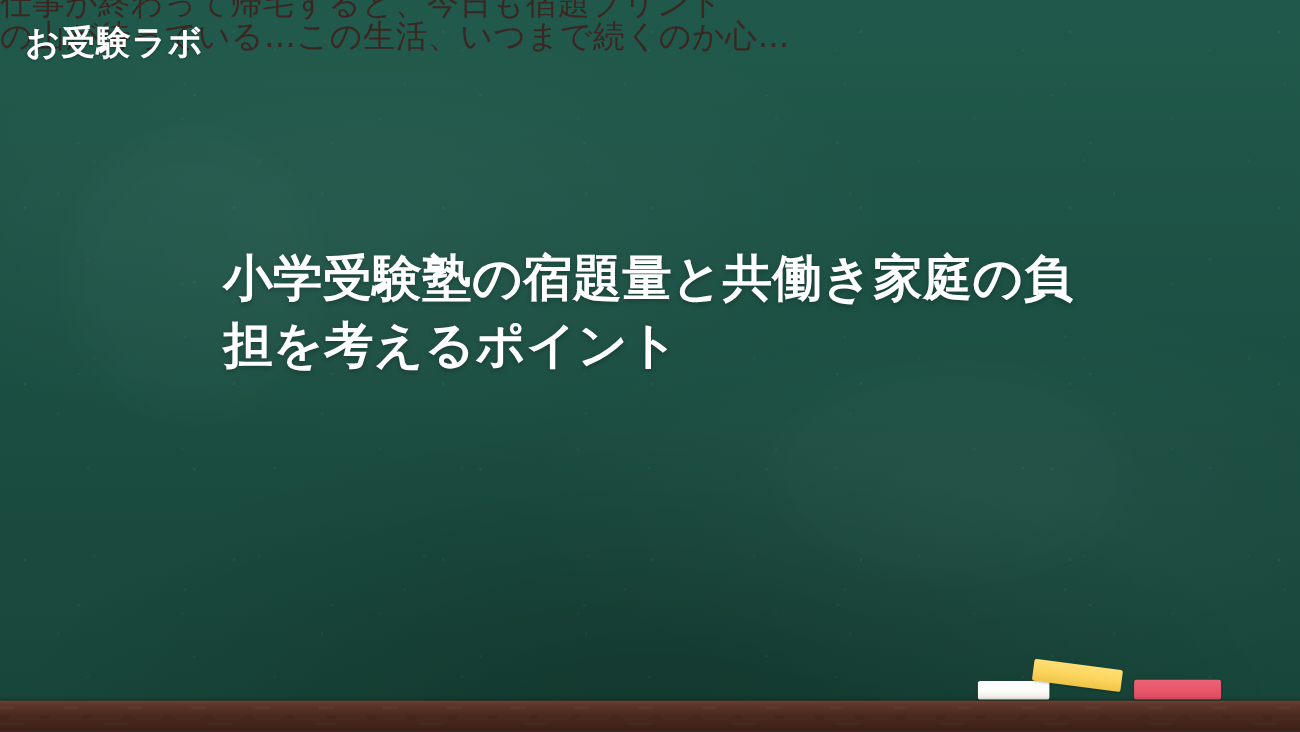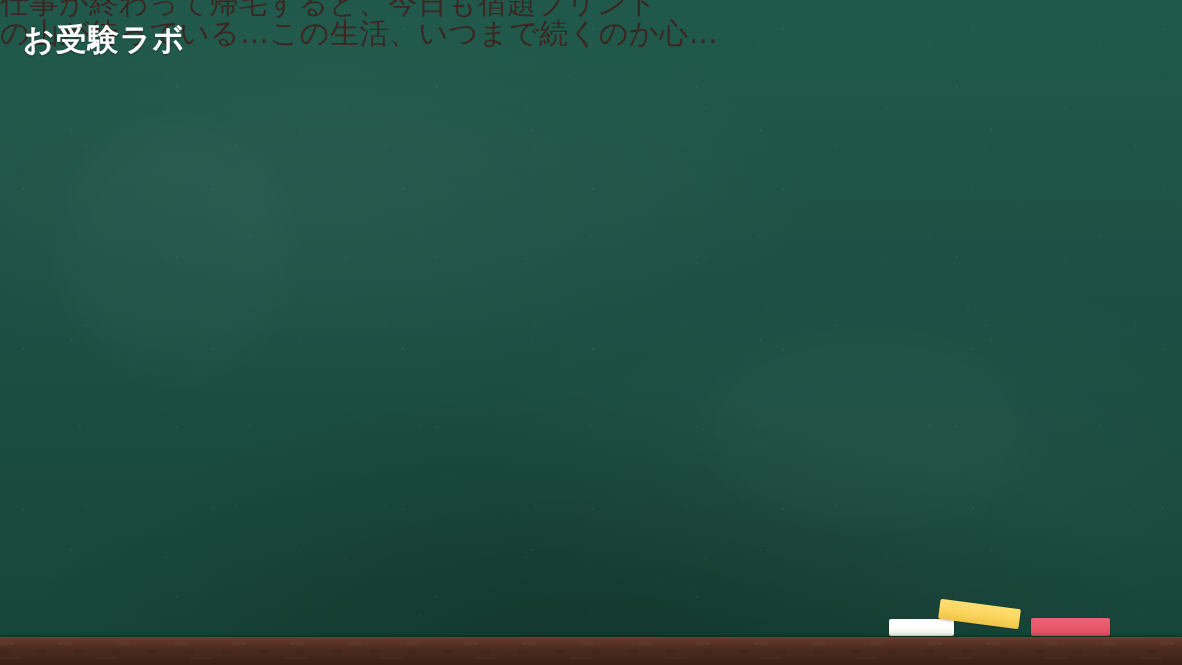--- a/index.html
+++ b/index.html
@@ -187,20 +187,21 @@
 
   <div class="board"></div>
   <div class="board-speckle"></div>
   <div class="board-smudge"></div>
 
   <div class="bg-text"><span>仕事が終わって帰宅すると、今日も宿題プリント</span>
 <span>の山が待っている…この生活、いつまで続くのか心…</span></div>
 
   <div class="logo">お受験ラボ</div>
 
+  <h1 class="headline">小学受験塾の宿題量と共働き家庭の負担を考えるポイント</h1>
 
   <div class="chalk chalk-white"></div>
   <div class="chalk chalk-yellow"></div>
   <div class="chalk chalk-red"></div>
 
   <div class="tray">
     <div class="tray-grain"></div>
   </div>
 
 </div>

